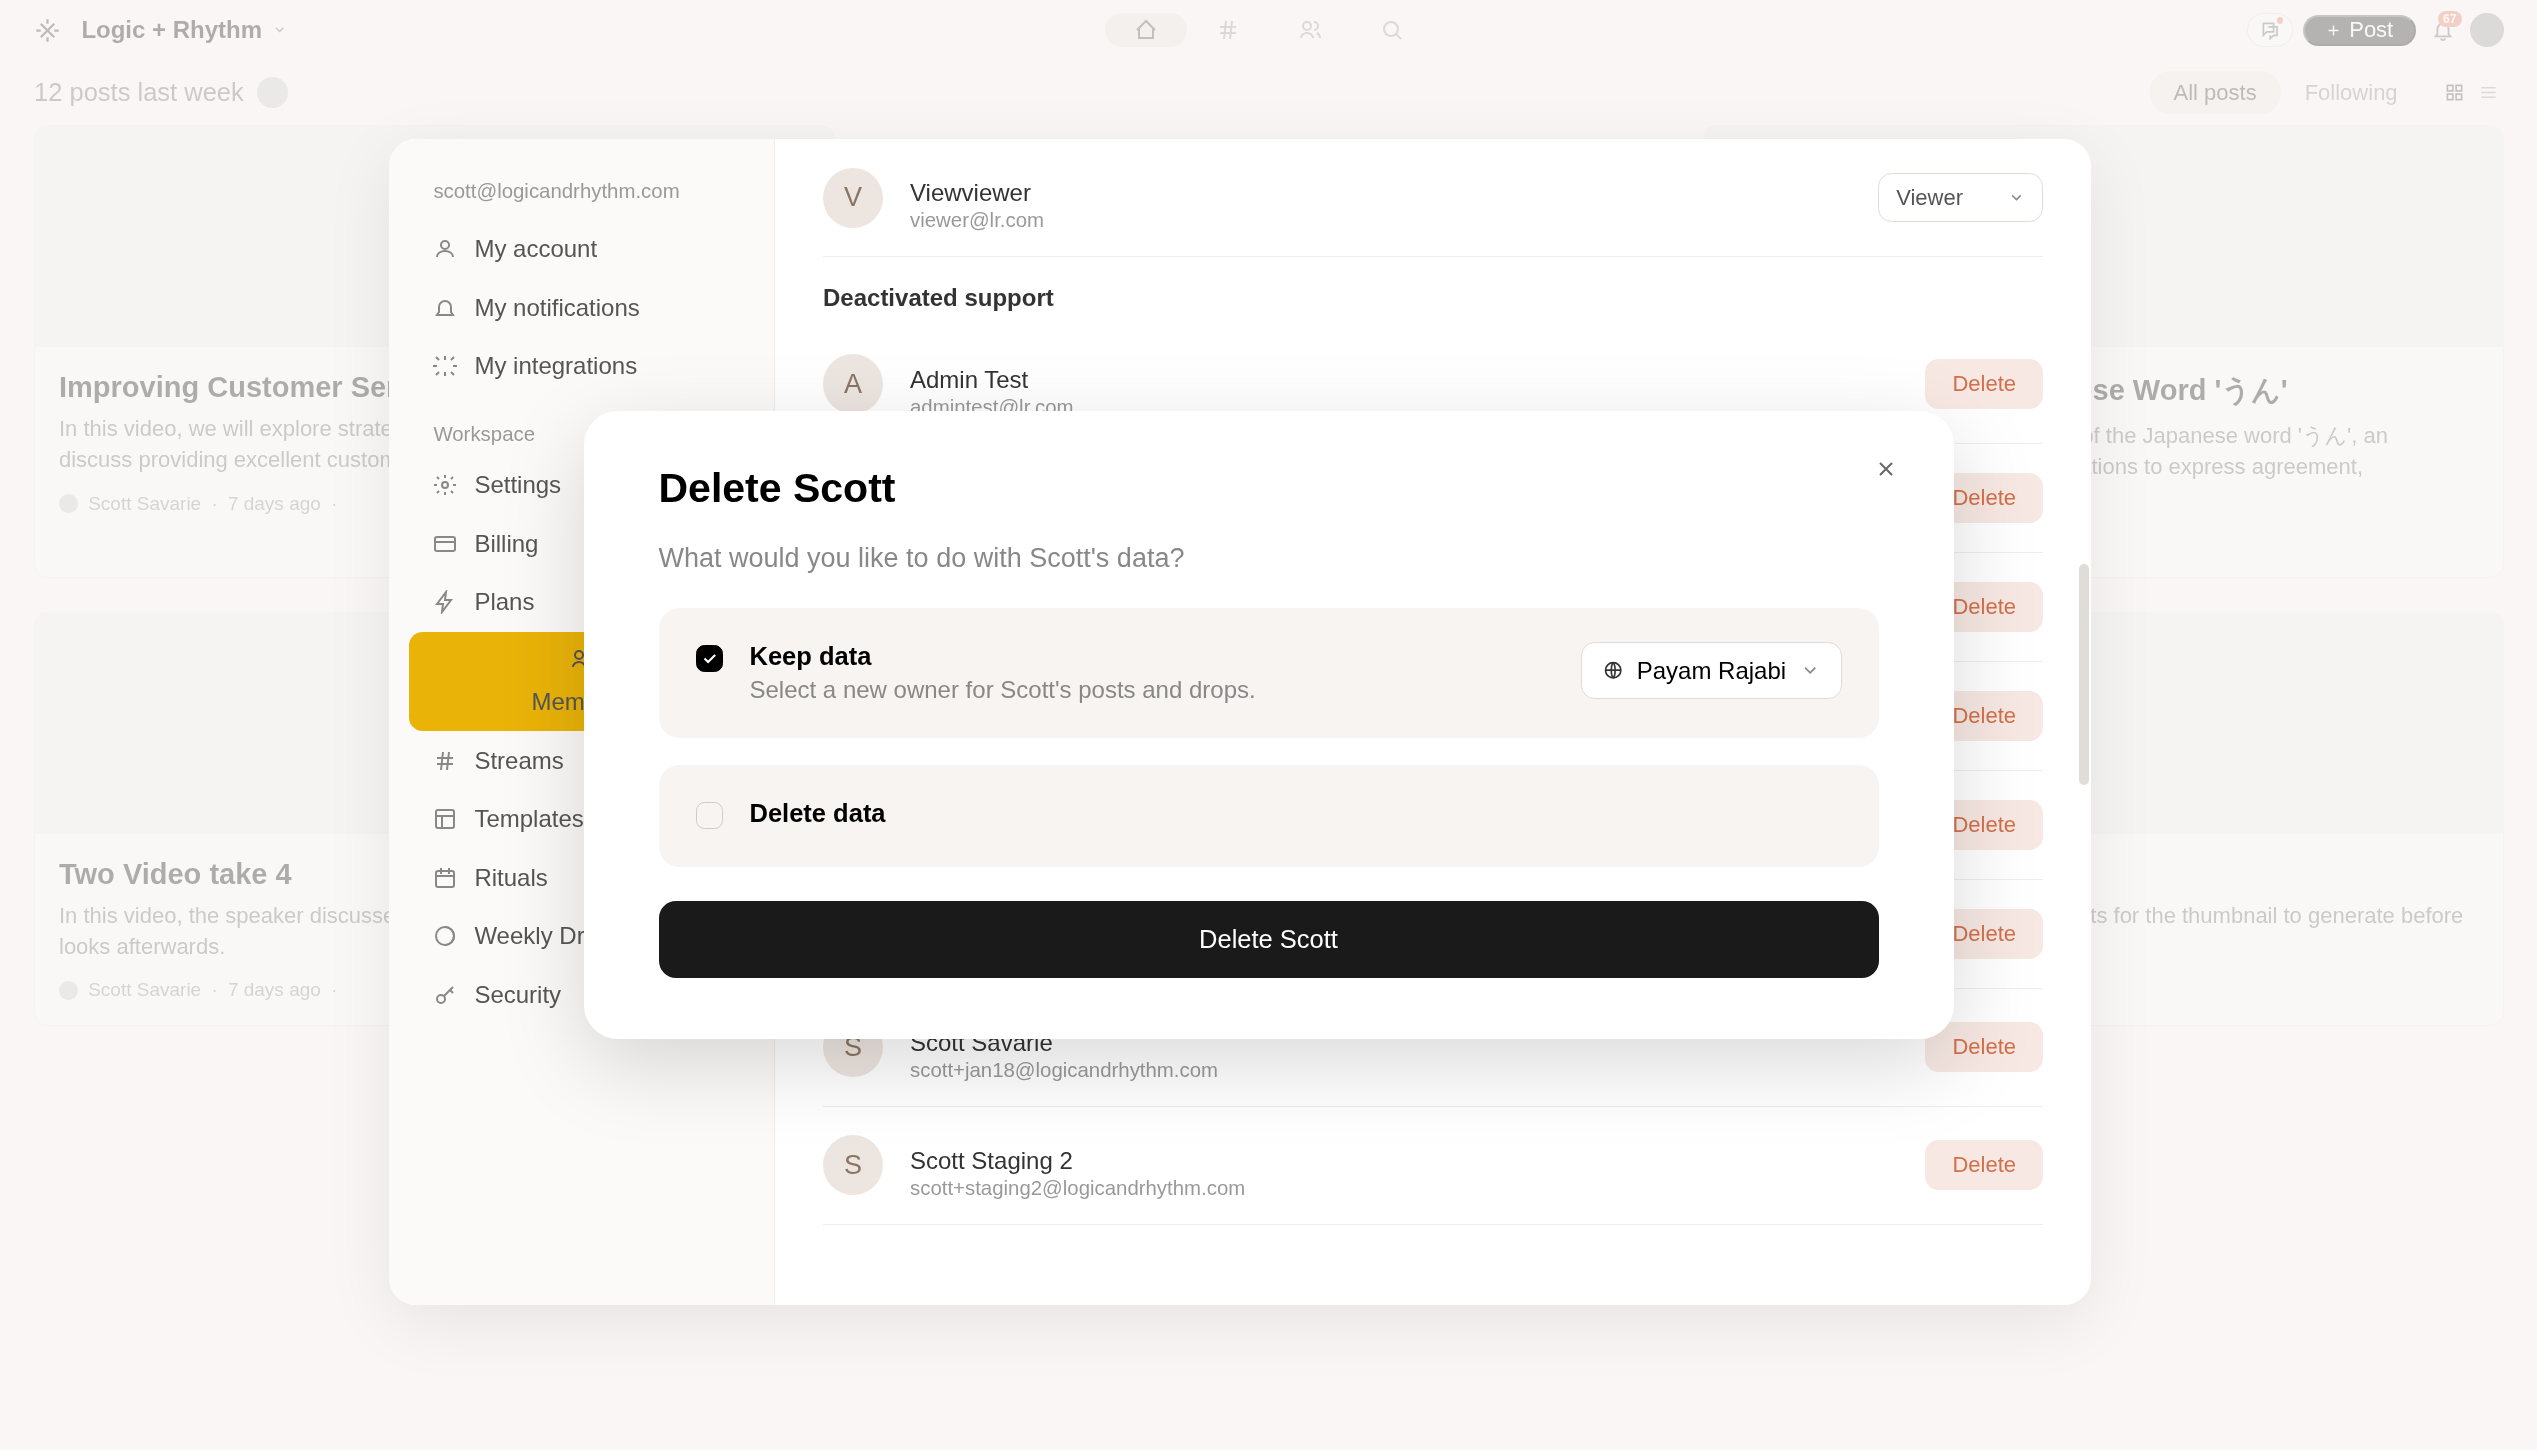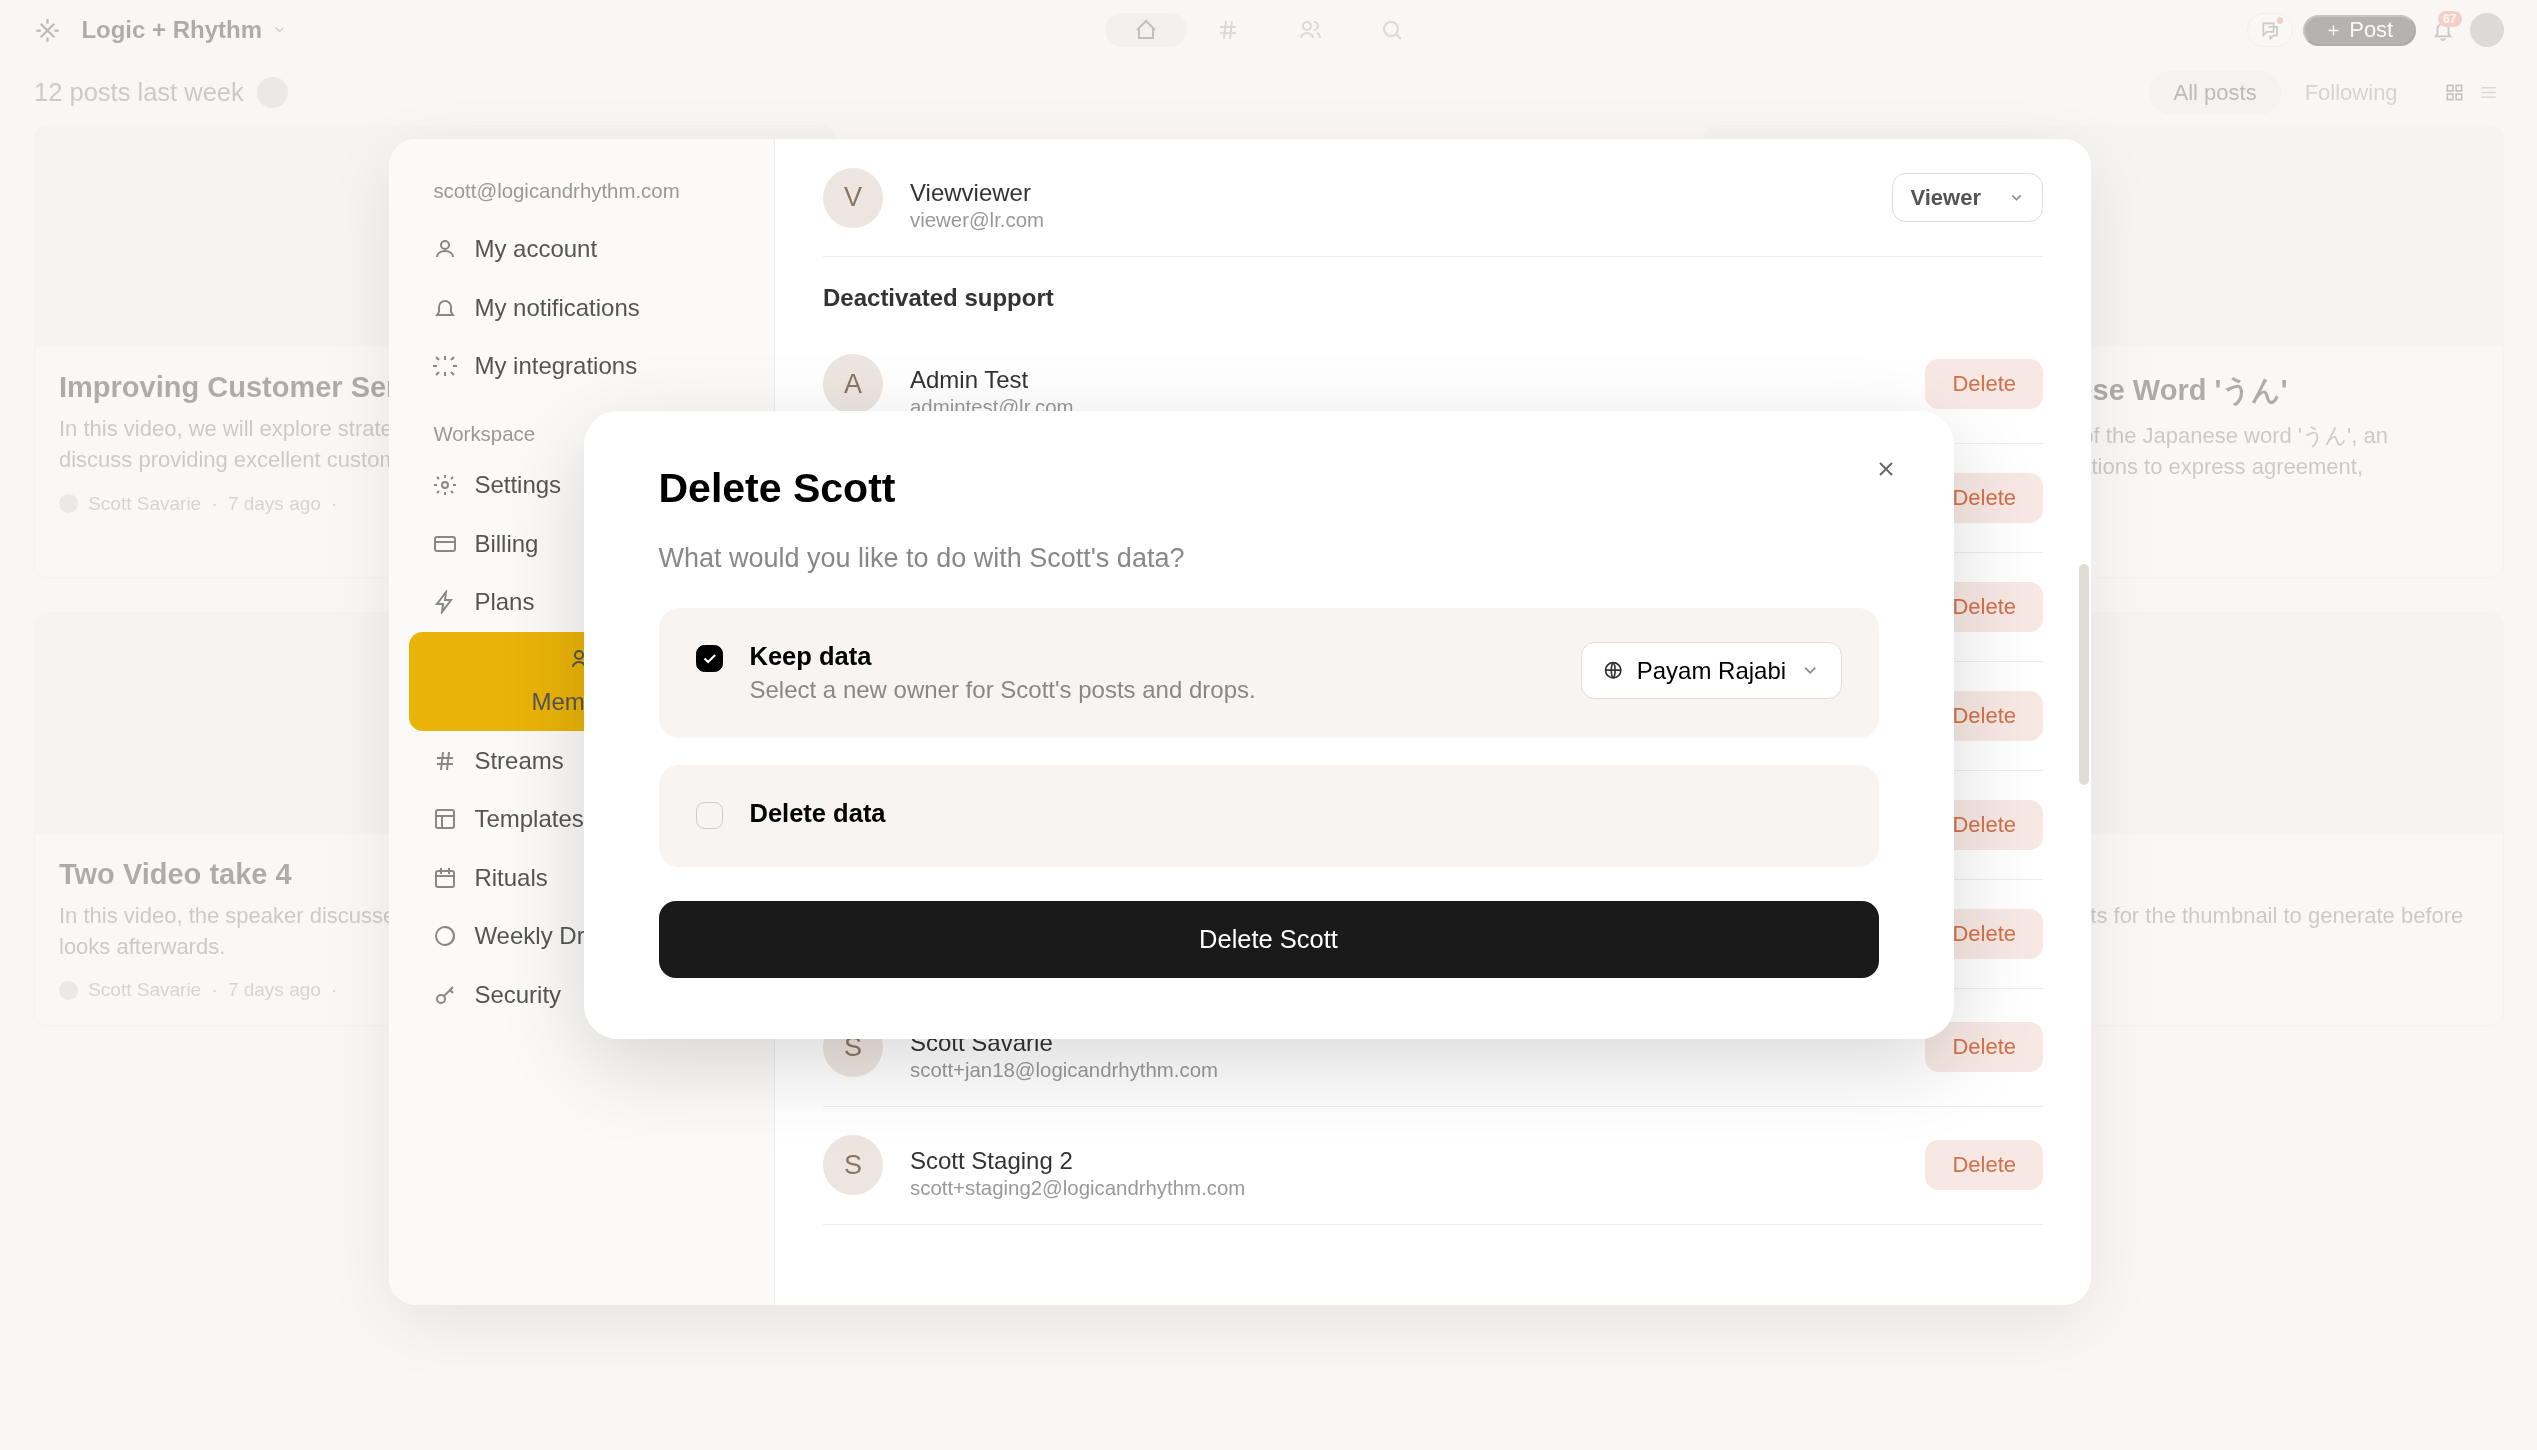--- a/index.html
+++ b/index.html
@@ -51,21 +51,21 @@
 .sidebar-item { display: flex; align-items: center; gap: 17px; padding: 15.3px 24px; font-size: 24px; color: #555; border-radius: 13.6px; }
 .sidebar-item.active { background: #eab308; flex-direction: column; }
 .sidebar-item svg { width: 24px; height: 24px; flex-shrink: 0; }
 
 .settings-main { flex: 1; padding: 0 48px; overflow-y: auto; position: relative; }
 .member-row { display: flex; align-items: center; padding: 24px 0; border-bottom: 0.9px solid #f0ece9; }
 .member-avatar { width: 60px; height: 60px; border-radius: 50%; background: #ede5e0; color: #8a7560; display: flex; align-items: center; justify-content: center; font-size: 27px; font-weight: 500; margin-right: 27px; }
 .member-info { flex: 1; }
 .member-name { font-size: 24px; color: #333; margin-top: 16px; }
 .member-email { font-size: 20.4px; color: #999; margin-top: 2px; }
-.role-select { padding: 10.2px 17px; border: 0.9px solid #e0dcd8; border-radius: 13.6px; font-size: 22px; color: #555; display: flex; align-items: center; gap: 27px; font-weight: bold; }
+.role-select { padding: 10.2px 17px; border: 0.9px solid #e0dcd8; border-radius: 13.6px; font-size: 22px; color: #555; display: flex; align-items: center; gap: 45px; }
 .delete-btn { padding: 12px 27px; background: #f7e8e3; color: #d2704a; border-radius: 13.6px; font-size: 22px; font-weight: 500; border: none; }
 .section-heading { font-size: 24px; font-weight: 600; color: #333; margin: 27px 0 13.6px; }
 
 
 .modal-overlay { position: fixed; inset: 0; display: flex; align-items: center; justify-content: center; }
 .modal { width: 1370px; background: #fff; border-radius: 34px; padding: 54px 75px 61px; box-shadow: 0 25.5px 85px rgba(0,0,0,0.15); position: relative; }
 .modal-close { position: absolute; top: 44px; right: 54px; width: 27px; height: 27px; display: flex; align-items: center; justify-content: center; cursor: pointer; }
 .modal-title { font-size: 41px; font-weight: 700; margin-bottom: 31px; }
 .modal-subtitle { font-size: 27px; color: #888; margin-bottom: 34px; }
 .option-row { background: #f7f4f2; border-radius: 20.4px; padding: 34px 37px; display: flex; align-items: flex-start; gap: 27px; margin-bottom: 27px; }

